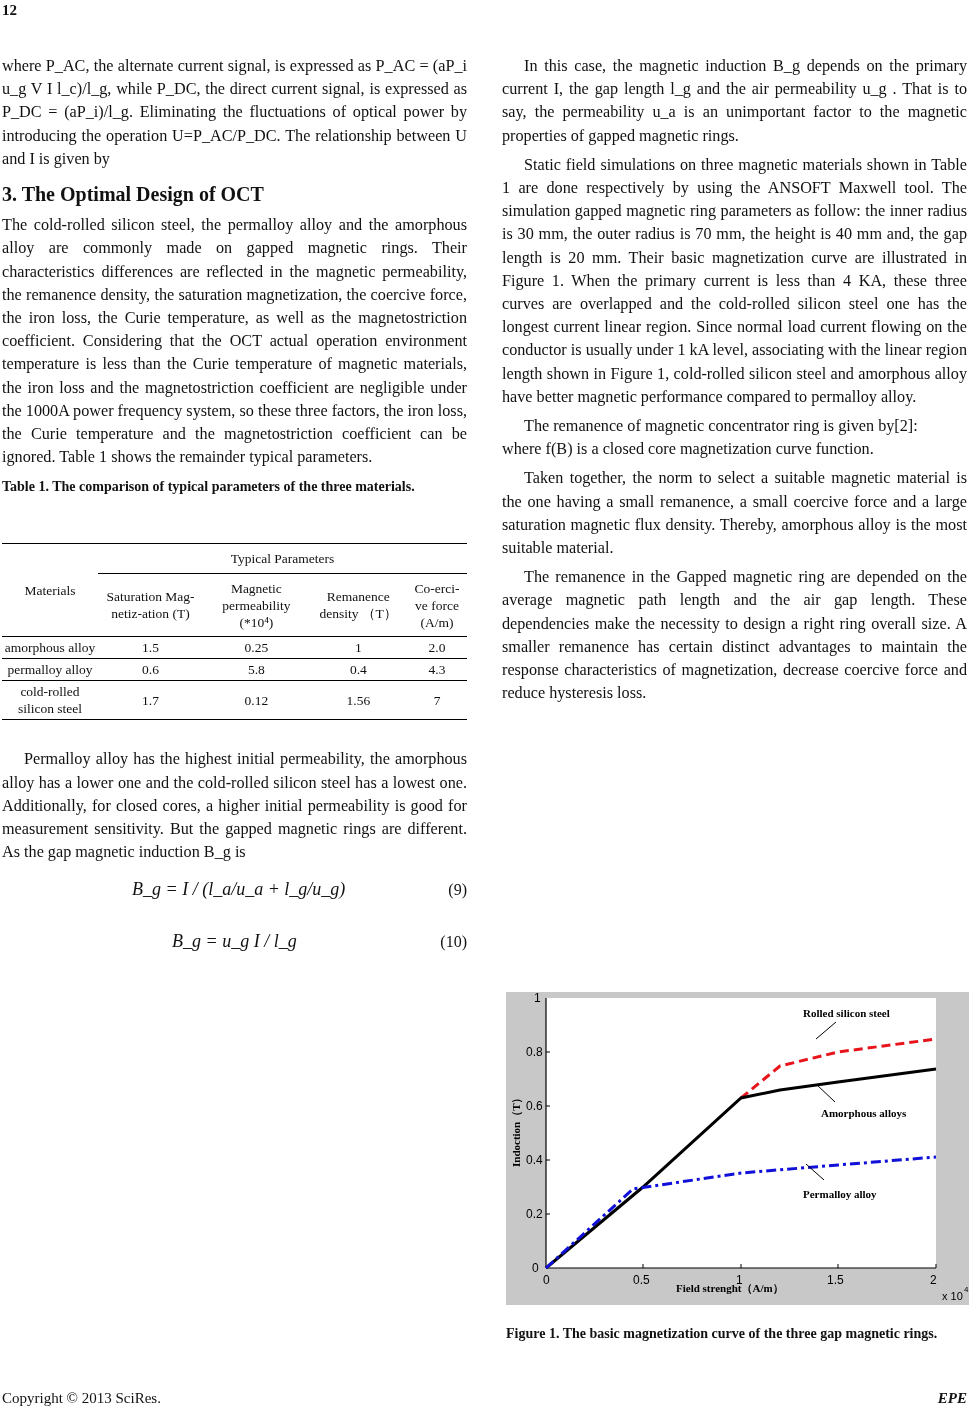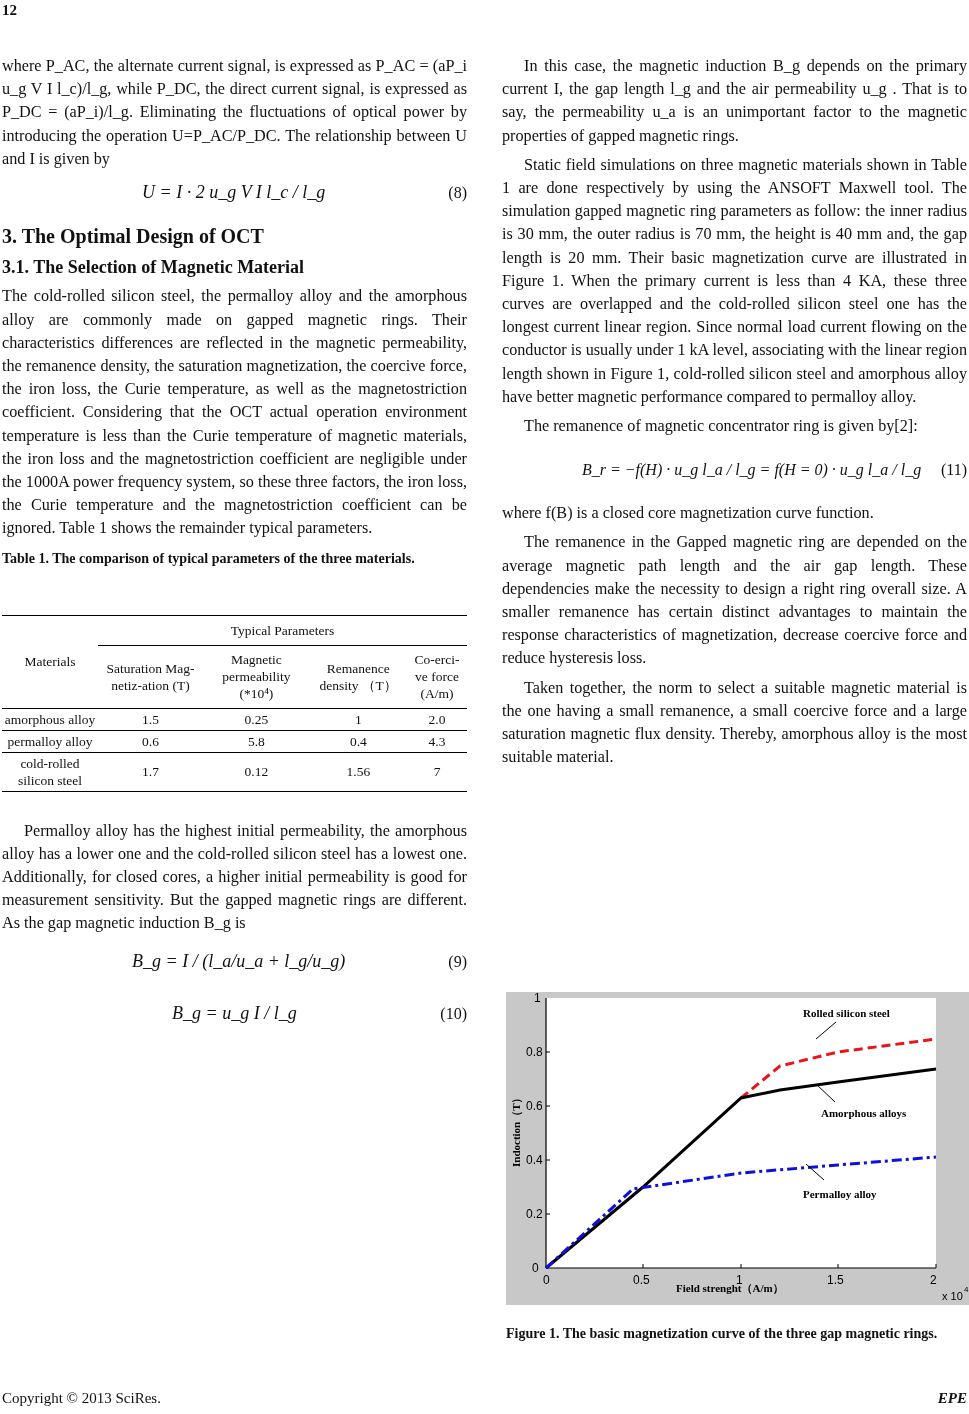--- a/index.html
+++ b/index.html
@@ -32,26 +32,21 @@
 </style>
 </head>
 <body>
 
 <div class="hdr">
   <span class="pagenum">12</span>
 </div>
 
 <div class="col colL">
   <p>where P_AC, the alternate current signal, is expressed as P_AC = (aP_i u_g V I l_c)/l_g, while P_DC, the direct current signal, is expressed as P_DC = (aP_i)/l_g. Eliminating the fluctuations of optical power by introducing the operation U=P_AC/P_DC. The relationship between U and I is given by</p>
-  <div class="eq">
-    <span class="body" style="left:140px">U = I · 2 u_g V I l_c / l_g</span>
-    <span class="num">(8)</span>
-  </div>
   <h2>3. The Optimal Design of OCT</h2>
-  <h3>3.1. The Selection of Magnetic Material</h3>
   <p>The cold-rolled silicon steel, the permalloy alloy and the amorphous alloy are commonly made on gapped magnetic rings. Their characteristics differences are reflected in the magnetic permeability, the remanence density, the saturation magnetization, the coercive force, the iron loss, the Curie temperature, as well as the magnetostriction coefficient. Considering that the OCT actual operation environment temperature is less than the Curie temperature of magnetic materials, the iron loss and the magnetostriction coefficient are negligible under the 1000A power frequency system, so these three factors, the iron loss, the Curie temperature and the magnetostriction coefficient can be ignored. Table 1 shows the remainder typical parameters.</p>
   <p class="cap">Table 1. The comparison of typical parameters of the three materials.</p>
 
   <table>
     <tbody>
         <tr class="t-top">
       <th rowspan="2" style="width:92px">Materials</th>
       <th colspan="4" style="padding:6px 0">Typical Parameters</th>
     </tr>
     <tr class="t-sub">
@@ -92,27 +87,23 @@
   <div class="eq">
     <span class="body" style="left:170px">B_g = u_g I / l_g</span>
     <span class="num">(10)</span>
   </div>
 </div>
 
 <div class="col colR">
   <p class="ind">In this case, the magnetic induction B_g depends on the primary current I, the gap length l_g and the air permeability u_g . That is to say, the permeability u_a is an unimportant factor to the magnetic properties of gapped magnetic rings.</p>
   <p class="ind" style="margin-top:6px">Static field simulations on three magnetic materials shown in Table 1 are done respectively by using the ANSOFT Maxwell tool. The simulation gapped magnetic ring parameters as follow: the inner radius is 30 mm, the outer radius is 70 mm, the height is 40 mm and, the gap length is 20 mm. Their basic magnetization curve are illustrated in Figure 1. When the primary current is less than 4 KA, these three curves are overlapped and the cold-rolled silicon steel one has the longest current linear region. Since normal load current flowing on the conductor is usually under 1 kA level, associating with the linear region length shown in Figure 1, cold-rolled silicon steel and amorphous alloy have better magnetic performance compared to permalloy alloy.</p>
   <p class="ind" style="margin-top:6px">The remanence of magnetic concentrator ring is given by[2]:</p>
-  <div class="eq" style="height:64px">
-    <span class="body" style="left:80px;top:20px;font-size:16px">B_r = −f(H) · u_g l_a / l_g = f(H = 0) · u_g l_a / l_g</span>
-    <span class="num" style="top:20px">(11)</span>
-  </div>
   <p>where f(B) is a closed core magnetization curve function.</p>
+  <p class="ind" style="margin-top:6px">Taken together, the norm to select a suitable magnetic material is the one having a small remanence, a small coercive force and a large saturation magnetic flux density. Thereby, amorphous alloy is the most suitable material.</p>
   <p class="ind" style="margin-top:6px">The remanence in the Gapped magnetic ring are depended on the average magnetic path length and the air gap length. These dependencies make the necessity to design a right ring overall size. A smaller remanence has certain distinct advantages to maintain the response characteristics of magnetization, decrease coercive force and reduce hysteresis loss.</p>
-  <p class="ind" style="margin-top:6px">Taken together, the norm to select a suitable magnetic material is the one having a small remanence, a small coercive force and a large saturation magnetic flux density. Thereby, amorphous alloy is the most suitable material.</p>
 </div>
 
 <div class="fig">
   <svg width="463" height="313" viewBox="0 0 463 313">
     <rect x="40" y="6" width="390" height="270" fill="#fff"></rect>
     <line x1="40" y1="6" x2="40" y2="276" stroke="#000" stroke-width="1.2"></line>
     <line x1="40" y1="276" x2="430" y2="276" stroke="#000" stroke-width="1.2"></line>
     <g font-family="Liberation Sans, sans-serif" font-size="12" fill="#000">
       <text x="26" y="280">0</text>
         <text x="20" y="226">0.2</text>

